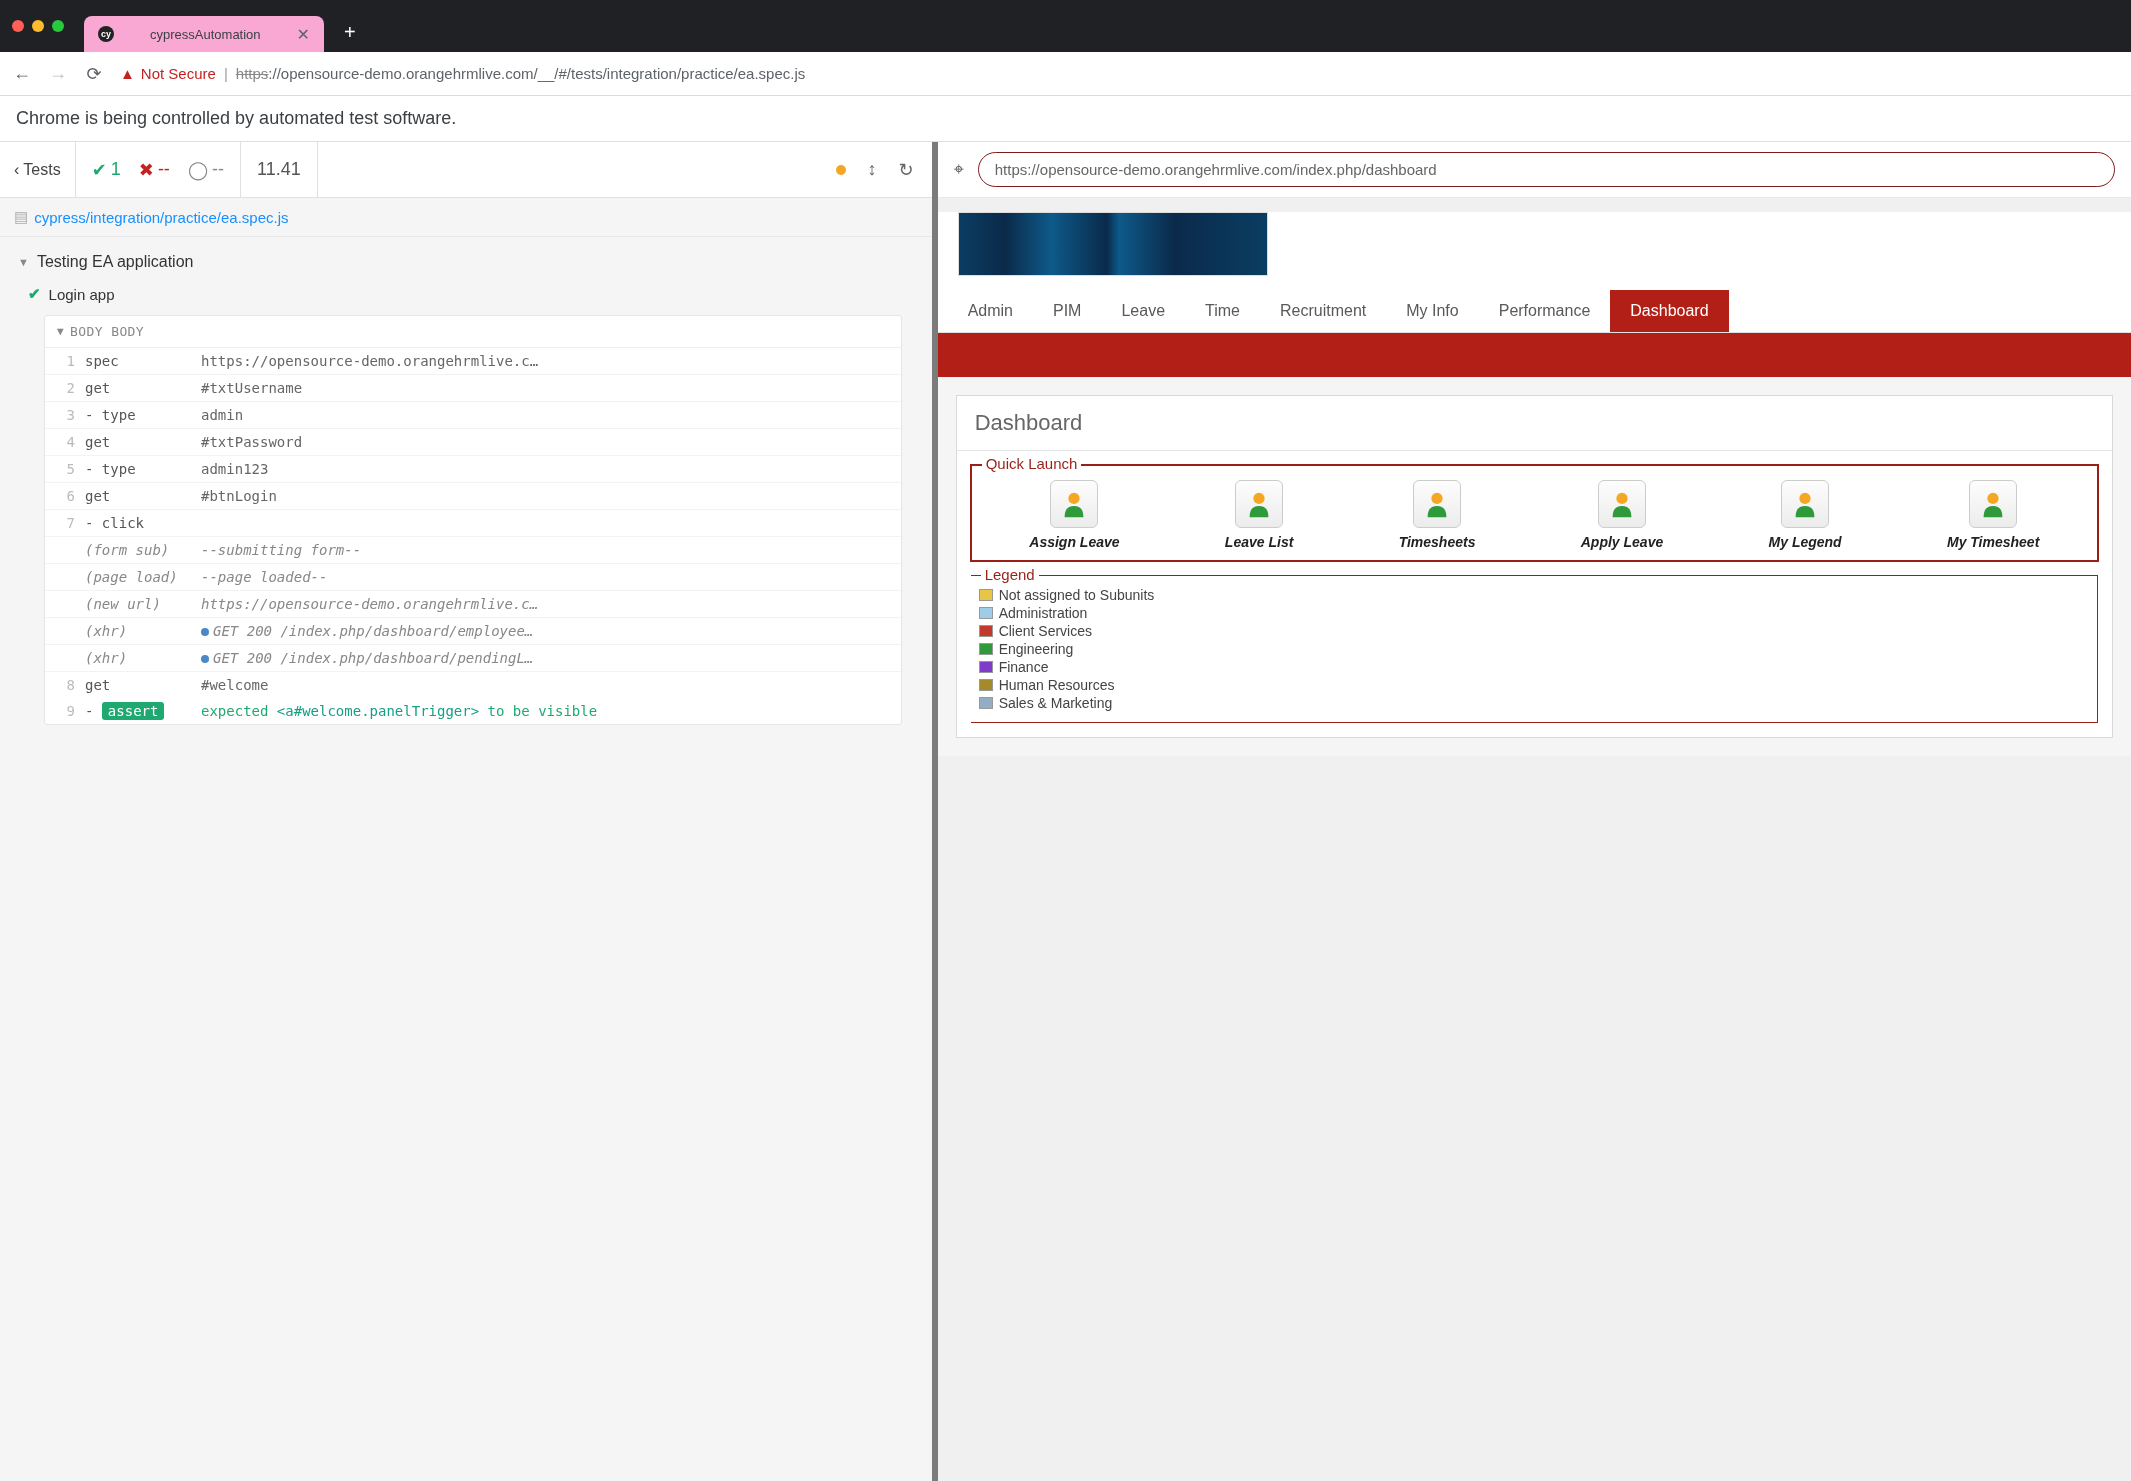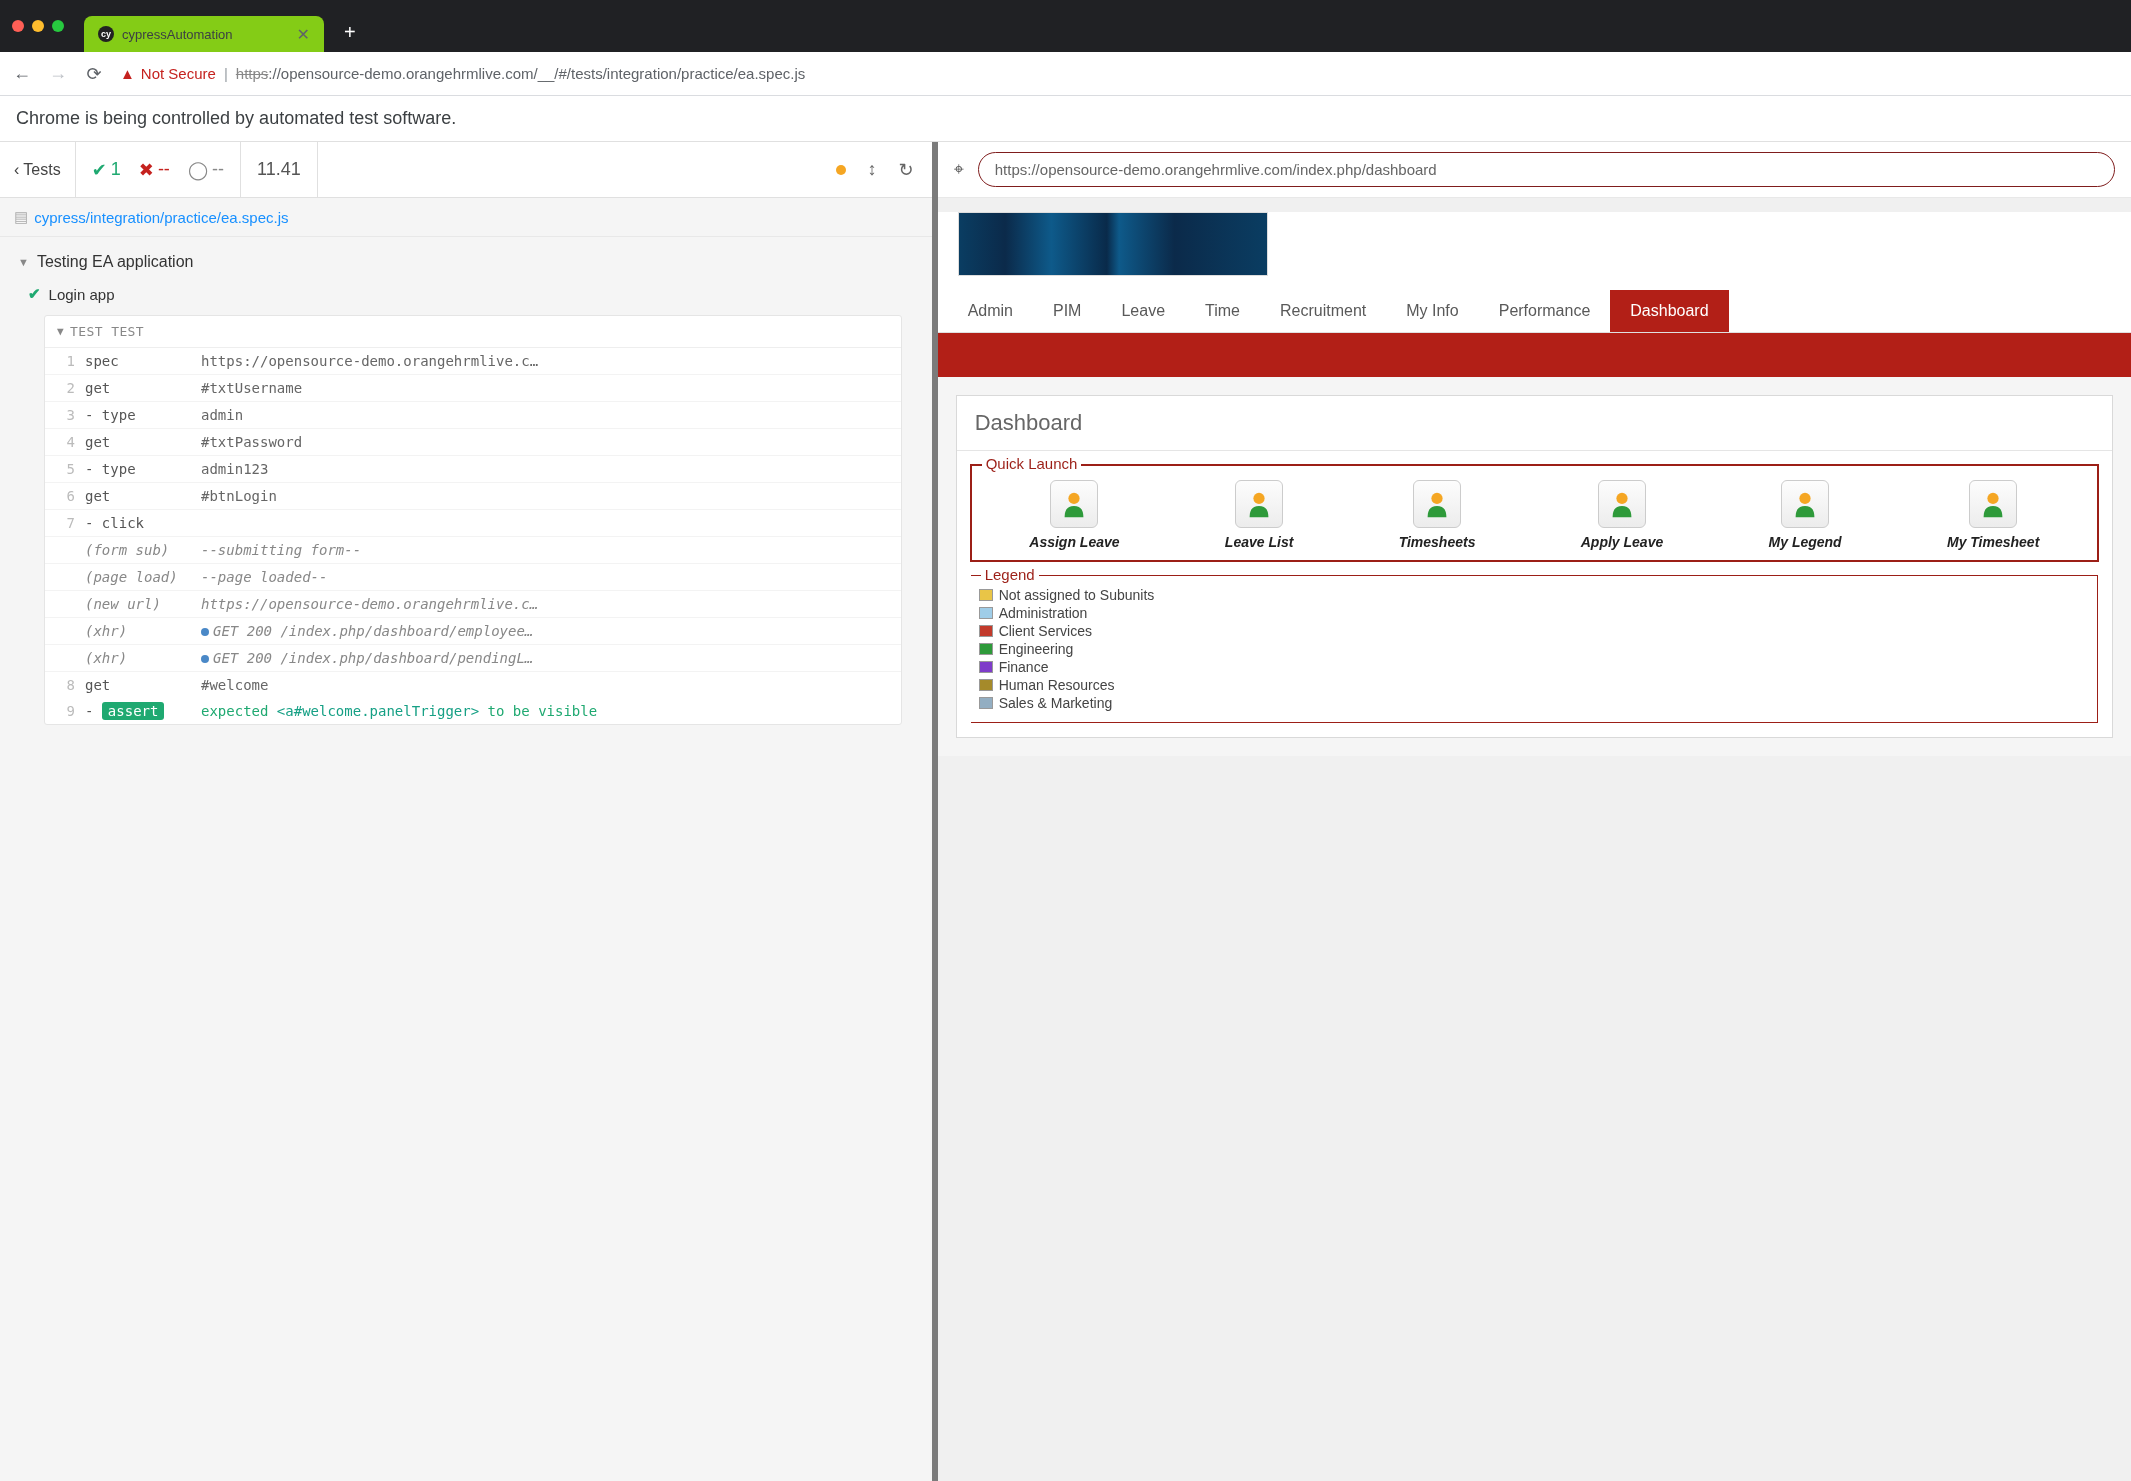--- a/index.html
+++ b/index.html
@@ -5,21 +5,21 @@
 * { box-sizing: border-box; margin: 0; padding: 0; }
 body { font-family: -apple-system, BlinkMacSystemFont, "Segoe UI", Helvetica, Arial, sans-serif; font-size: 14px; color: #333; background: #fff; overflow: hidden; }
 
 
 .browser-top { background: #202124; height: 52px; display: flex; align-items: center; padding: 0 12px; gap: 8px; }
 .traffic-lights { display: flex; gap: 8px; margin-right: 12px; }
 .tl { width: 12px; height: 12px; border-radius: 50%; }
 .tl.red { background: #ff5f56; }
 .tl.yellow { background: #ffbd2e; }
 .tl.green { background: #27c93f; }
-.tab { background: #84cc16; border-radius: 8px 8px 0 0; height: 36px; display: flex; align-items: center; padding: 0 14px; gap: 8px; min-width: 240px; margin-top: 16px; }
+.tab { background: #f9a8d4; border-radius: 8px 8px 0 0; height: 36px; display: flex; align-items: center; padding: 0 14px; gap: 16px; min-width: 240px; margin-top: 16px; text-align: center; }
 .tab-icon { width: 16px; height: 16px; border-radius: 50%; background: #222; color: #fff; font-size: 9px; font-weight: bold; display: flex; align-items: center; justify-content: center; }
 .tab-title { font-size: 13px; color: #3c4043; flex: 1; }
 .tab-close { color: #5f6368; font-size: 16px; cursor: pointer; }
 .new-tab { color: #fff; font-size: 20px; margin-left: 12px; margin-top: 12px; cursor: pointer; }
 
 .addr-bar { background: #fff; height: 44px; display: flex; align-items: center; padding: 0 12px; gap: 16px; border-bottom: 1px solid #dadce0; }
 .nav-btn { color: #5f6368; font-size: 18px; cursor: pointer; width: 20px; text-align: center; }
 .nav-btn.disabled { color: #bdc1c6; }
 .addr-input { flex: 1; display: flex; align-items: center; gap: 8px; font-size: 15px; color: #5f6368; }
 .not-secure { color: #c5221f; display: flex; align-items: center; gap: 6px; }
@@ -186,21 +186,21 @@
         <span>Testing EA application</span>
       </div>
       <div class="tree-test">
         <span class="chk">✔</span>
         <span>Login app</span>
       </div>
 
       <div class="test-body">
         <div class="tb-header">
           <span class="tree-caret">▼</span>
-          <span>TEST TEST</span>
+          <span>BODY BODY</span>
         </div>
         <div id="steps">
             <div class="tb-row">
               <span class="tb-num">1</span>
               <span class="tb-cmd">spec</span>
               <span class="tb-val">https://opensource-demo.orangehrmlive.c…</span>
             </div>
             <div class="tb-row">
               <span class="tb-num">2</span>
               <span class="tb-cmd">get</span>

